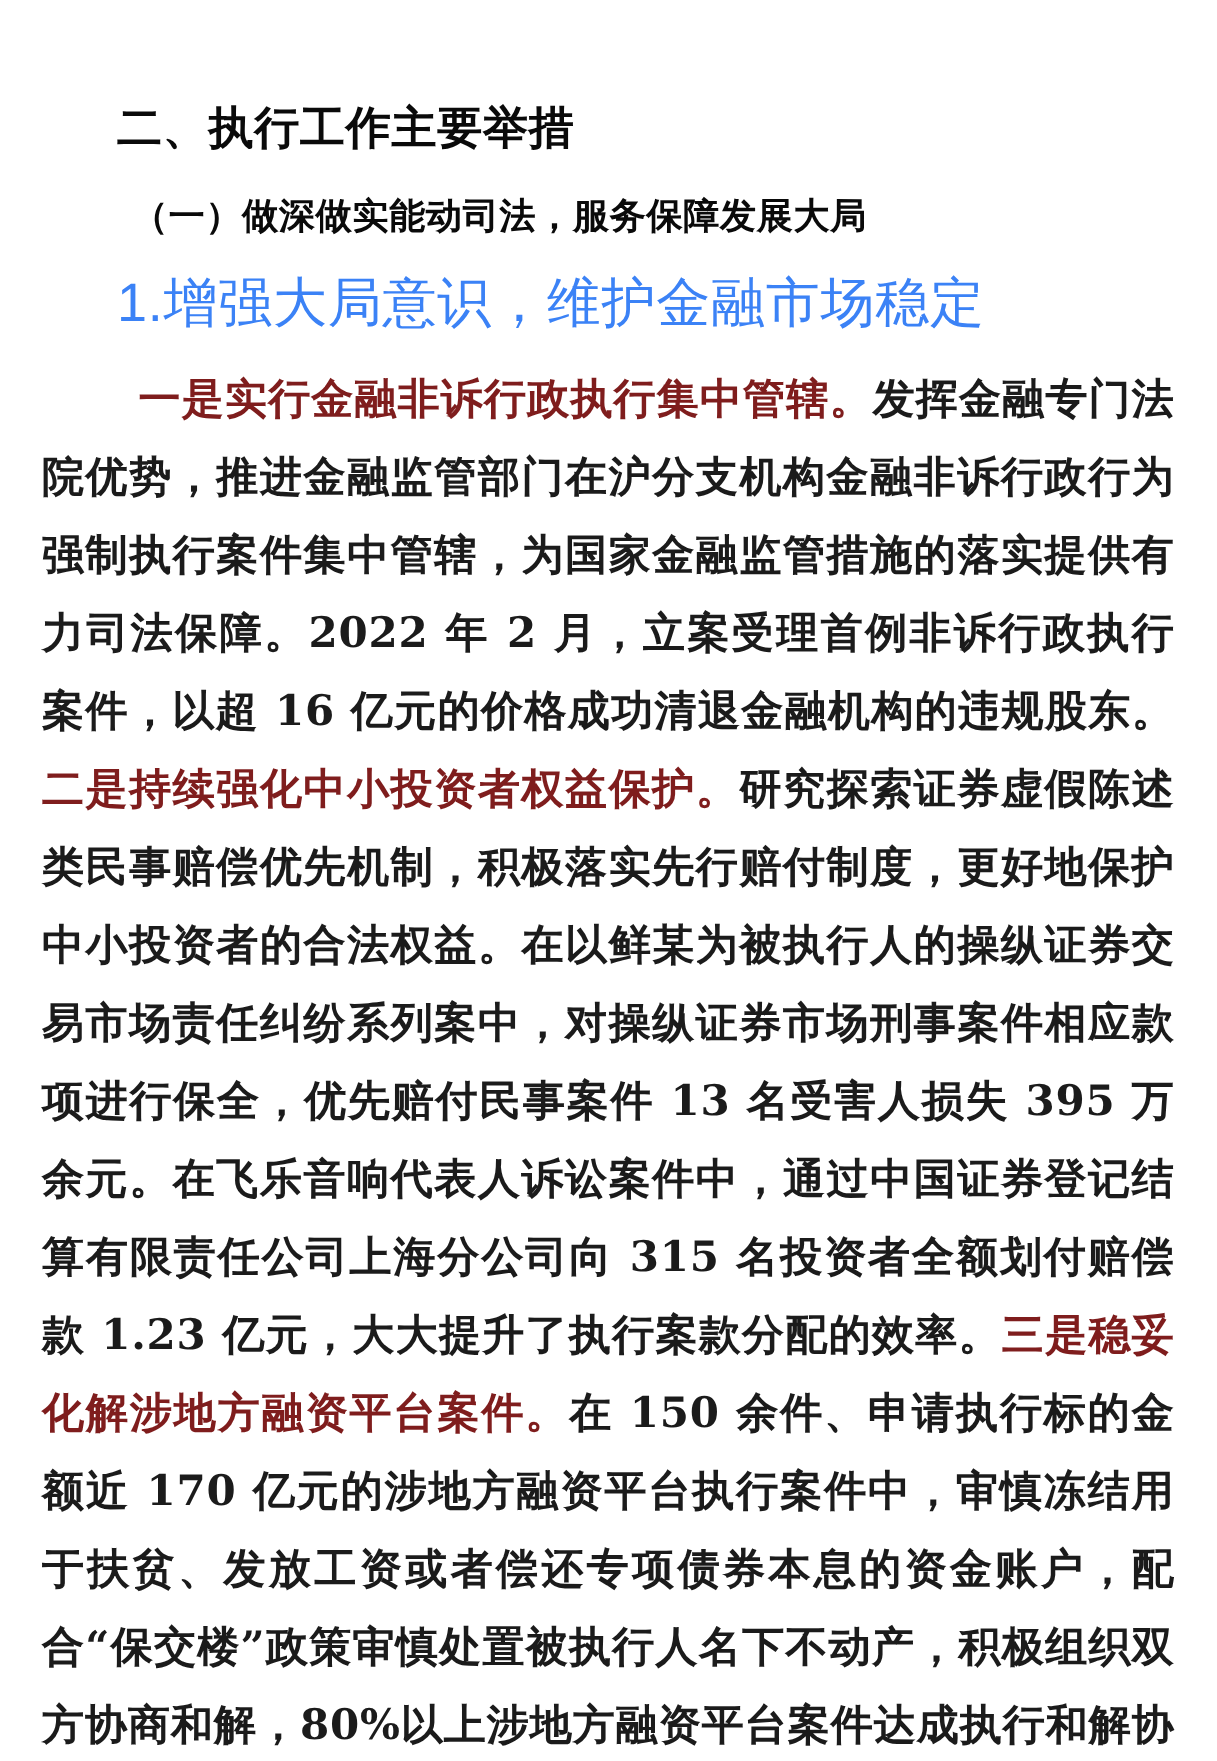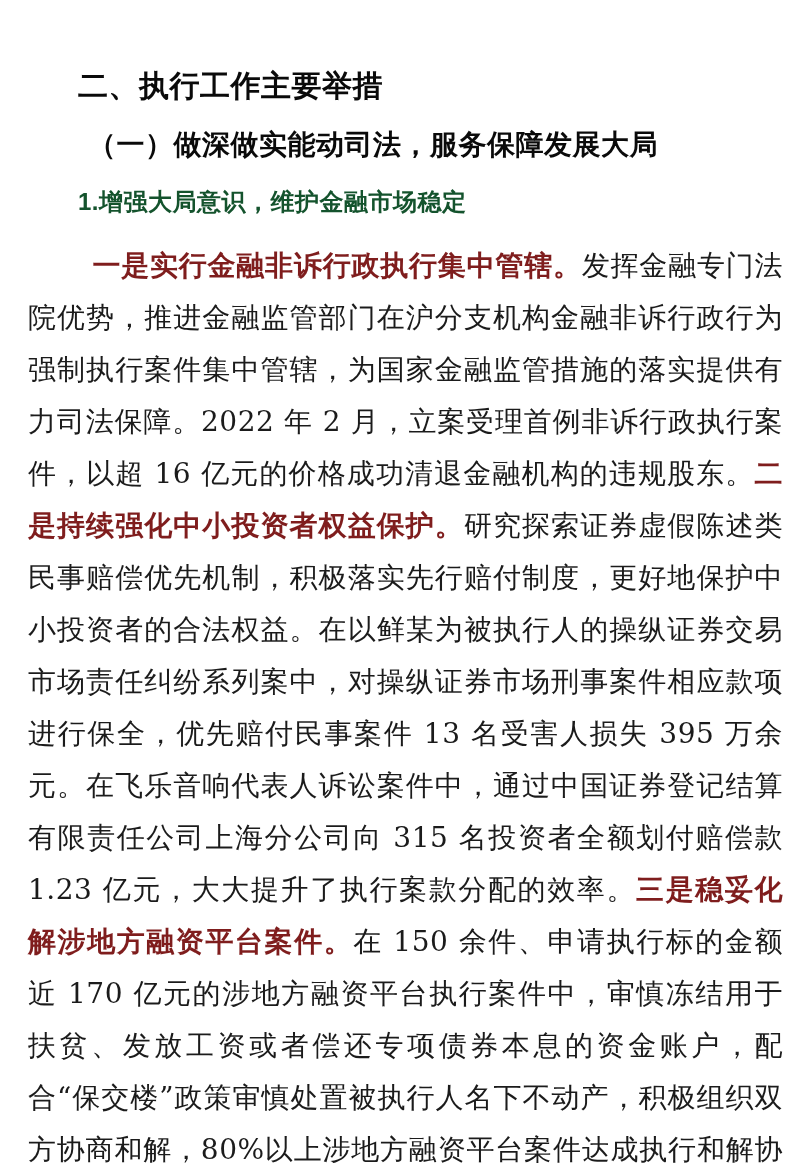--- a/index.html
+++ b/index.html
@@ -23,47 +23,47 @@
     font-weight: 700;
     font-size: 30px;
     line-height: 34px;
     letter-spacing: 0.5px;
     color: #0a0a0a;
   }
   .h2 {
     margin: 26px 28px 0 88px;
     font-family: "Liberation Sans", sans-serif;
     font-weight: 700;
-    font-size: 28px;
+    font-size: 24px;
     line-height: 32px;
     letter-spacing: 0.5px;
     color: #0a0a0a;
   }
   .h3 {
     margin: 25px 28px 0 78px;
     font-family: "Liberation Sans", sans-serif;
-    font-weight: 700;
-    font-size: 24px;
+    font-weight: 400;
+    font-size: 36px;
     line-height: 32px;
     letter-spacing: 0.5px;
-    color: #14532d;
+    color: #3b82f6;
   }
   .body-paragraph {
     margin: 22px 28px 0 28px;
     font-family: "DejaVu Serif", serif;
     font-size: 28px;
     line-height: 52px;
     text-align: justify;
     text-justify: inter-ideograph;
     text-indent: 2.3em;
     letter-spacing: 0.5px;
     color: #1b1b1b;
     word-break: break-all;
   }
-  .seg { font-weight: 400; }
+  .seg { font-weight: 700; }
   .seg.bold { font-weight: 700; color: #7f1d1d; }
 </style>
 </head>
 <body>
 
 <div class="page">
   <div class="h1">二、执行工作主要举措</div>
 
   <div class="h2">（一）做深做实能动司法，服务保障发展大局</div>
 

